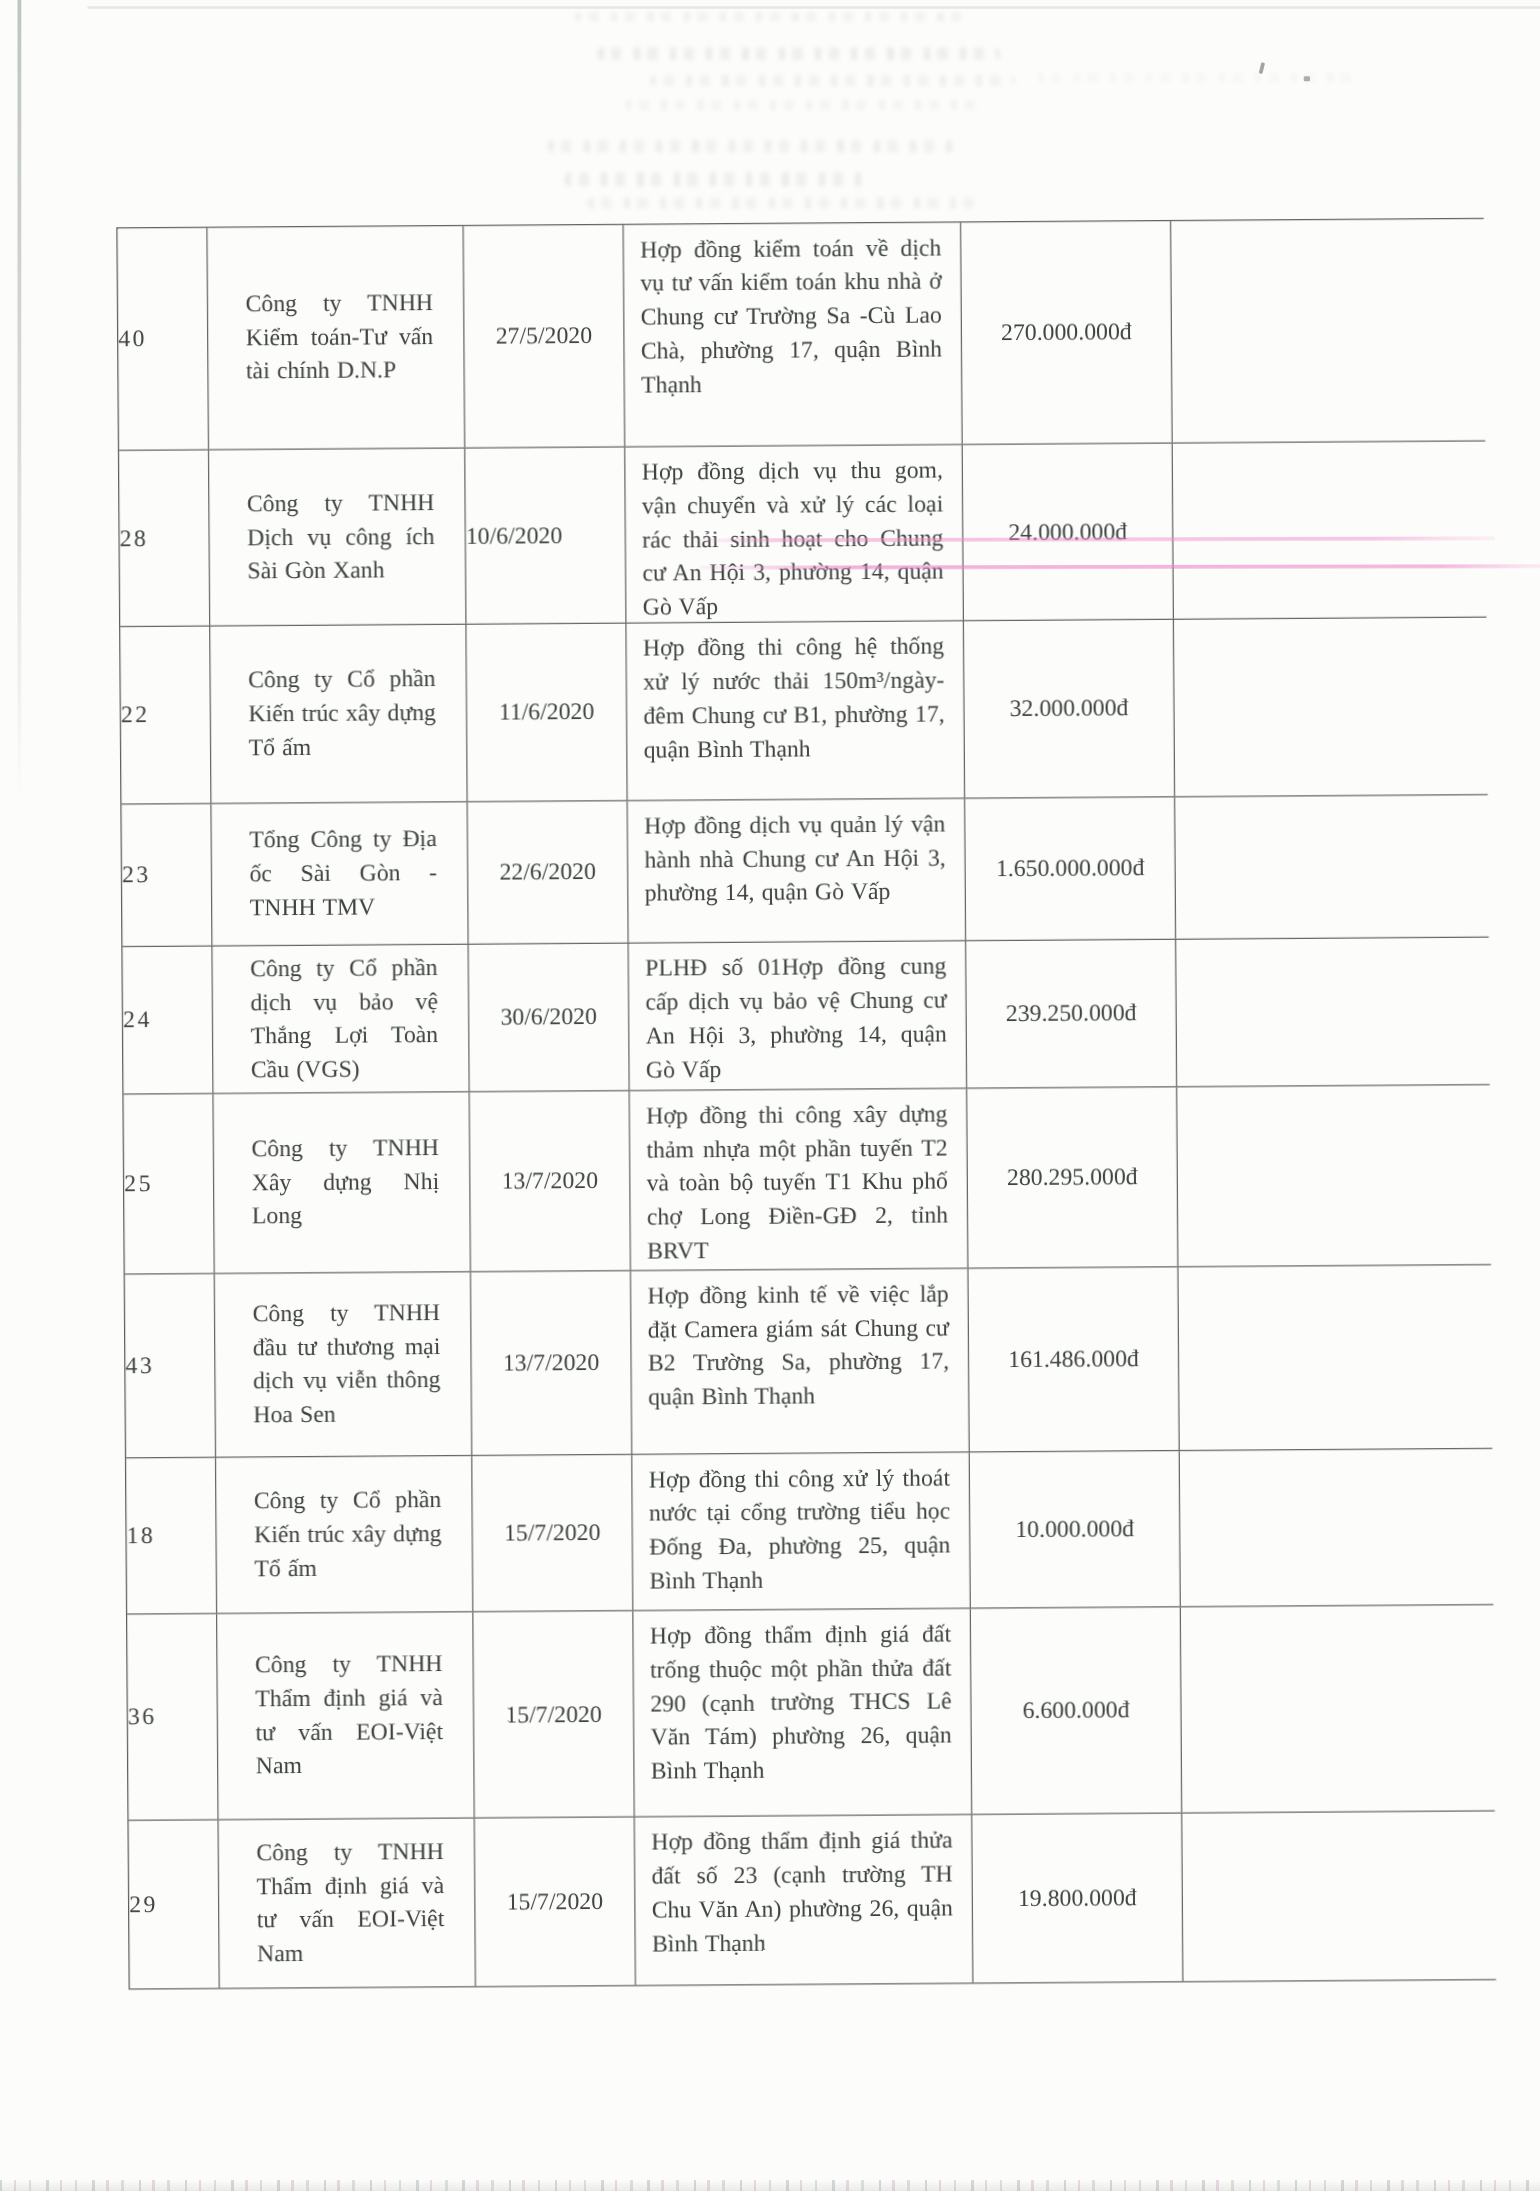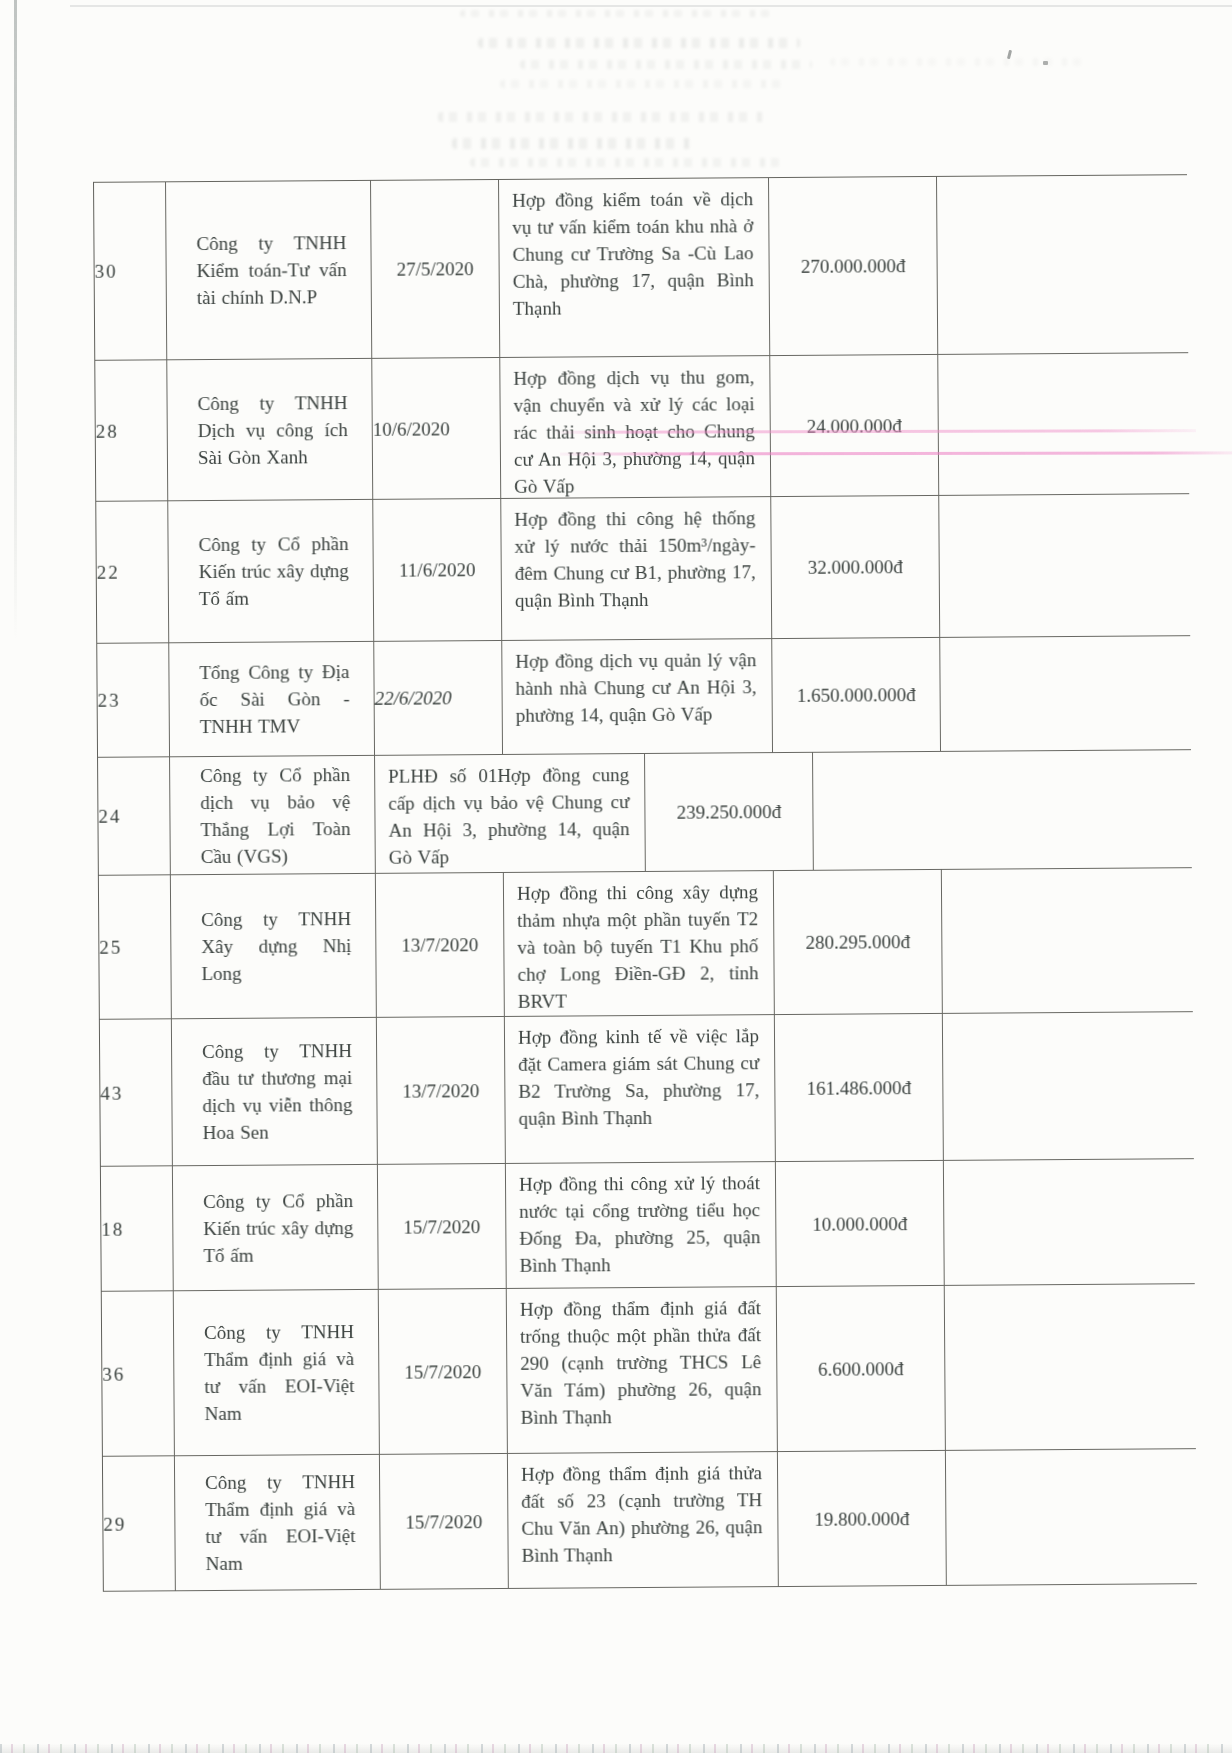--- a/index.html
+++ b/index.html
@@ -126,21 +126,21 @@
   <div class="smudge sm6"></div>
   <div class="smudge sm7"></div>
   <div class="smudge sm8"></div>
   <div class="speck sp1"></div>
   <div class="speck sp2"></div>
 
   <div class="doc-table">
 
     <div class="row">
       <div class="cell no">
-          <span class="txt">30</span>
+          <span class="txt">40</span>
         </div>
       <div class="cell company">
           <span class="txt">Công ty TNHH Kiểm toán-Tư vấn tài chính D.N.P</span>
         </div>
       <div class="cell date">
           <span class="txt" style="text-align:center;font-family:Liberation Serif, serif;">27/5/2020</span>
         </div>
       <div class="cell desc">
           <span class="txt">Hợp đồng kiểm toán về dịch vụ tư vấn kiểm toán khu nhà ở Chung cư Trường Sa -Cù Lao Chà, phường 17, quận Bình Thạnh</span>
         </div>
@@ -189,37 +189,40 @@
     </div>
 
     <div class="row">
       <div class="cell no">
           <span class="txt">23</span>
         </div>
       <div class="cell company">
           <span class="txt">Tổng Công ty Địa ốc Sài Gòn - TNHH TMV</span>
         </div>
       <div class="cell date">
-          <span class="txt" style="font-style:italic;">22/6/2020</span>
+          <span class="txt" style="text-align:center;">22/6/2020</span>
         </div>
       <div class="cell desc">
           <span class="txt">Hợp đồng dịch vụ quản lý vận hành nhà Chung cư An Hội 3, phường 14, quận Gò Vấp</span>
         </div>
       <div class="cell amount">
           <span class="txt" style="text-align:center;">1.650.000.000đ</span>
         </div>
       <div class="cell extra"></div>
     </div>
 
     <div class="row">
       <div class="cell no">
           <span class="txt">24</span>
         </div>
       <div class="cell company">
           <span class="txt">Công ty Cổ phần dịch vụ bảo vệ Thắng Lợi Toàn Cầu (VGS)</span>
+        </div>
+      <div class="cell date">
+          <span class="txt" style="text-align:center;">30/6/2020</span>
         </div>
       <div class="cell desc">
           <span class="txt">PLHĐ số 01Hợp đồng cung cấp dịch vụ bảo vệ Chung cư An Hội 3, phường 14, quận Gò Vấp</span>
         </div>
       <div class="cell amount">
           <span class="txt" style="text-align:center;">239.250.000đ</span>
         </div>
       <div class="cell extra"></div>
     </div>
 

